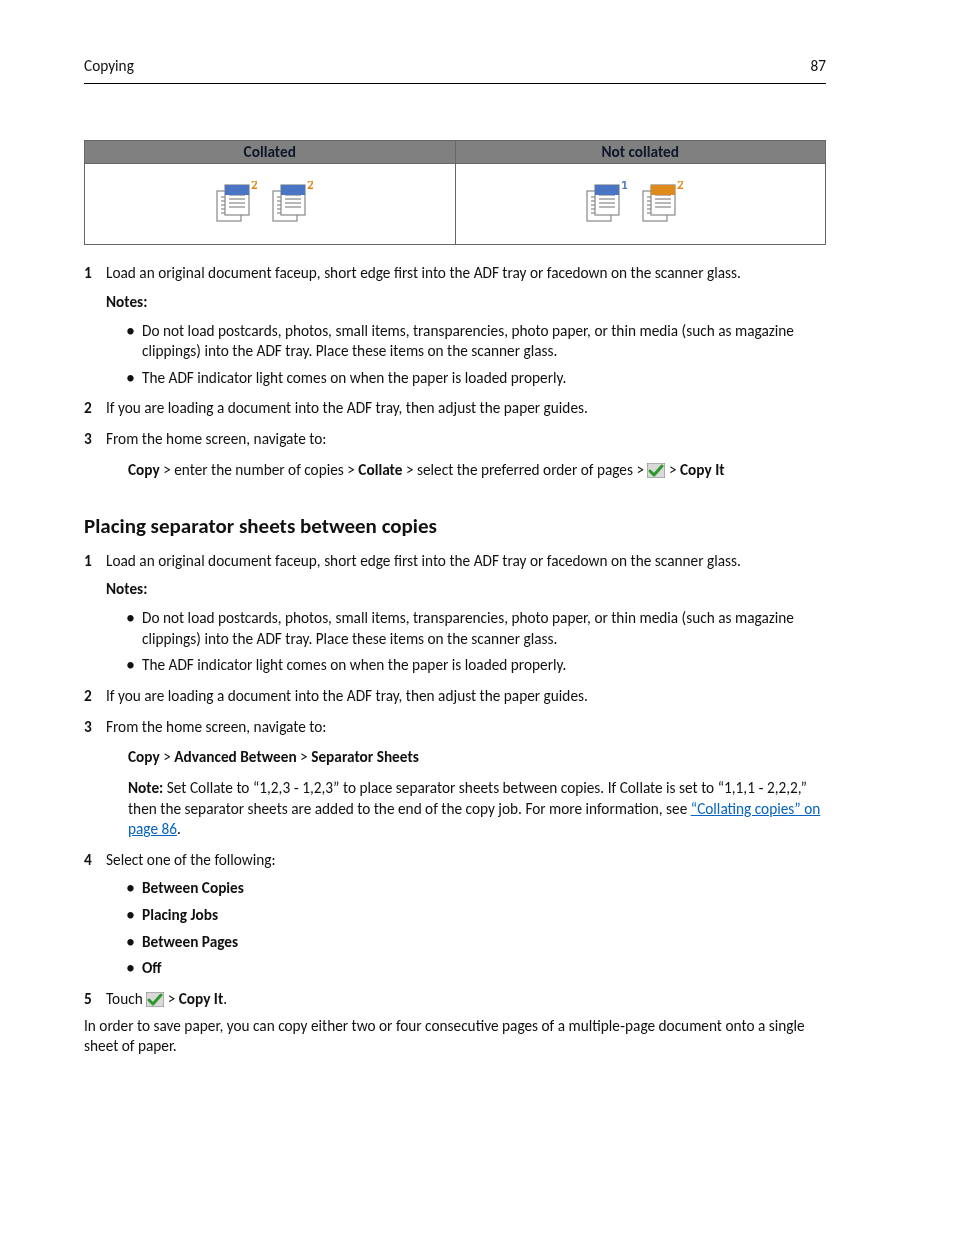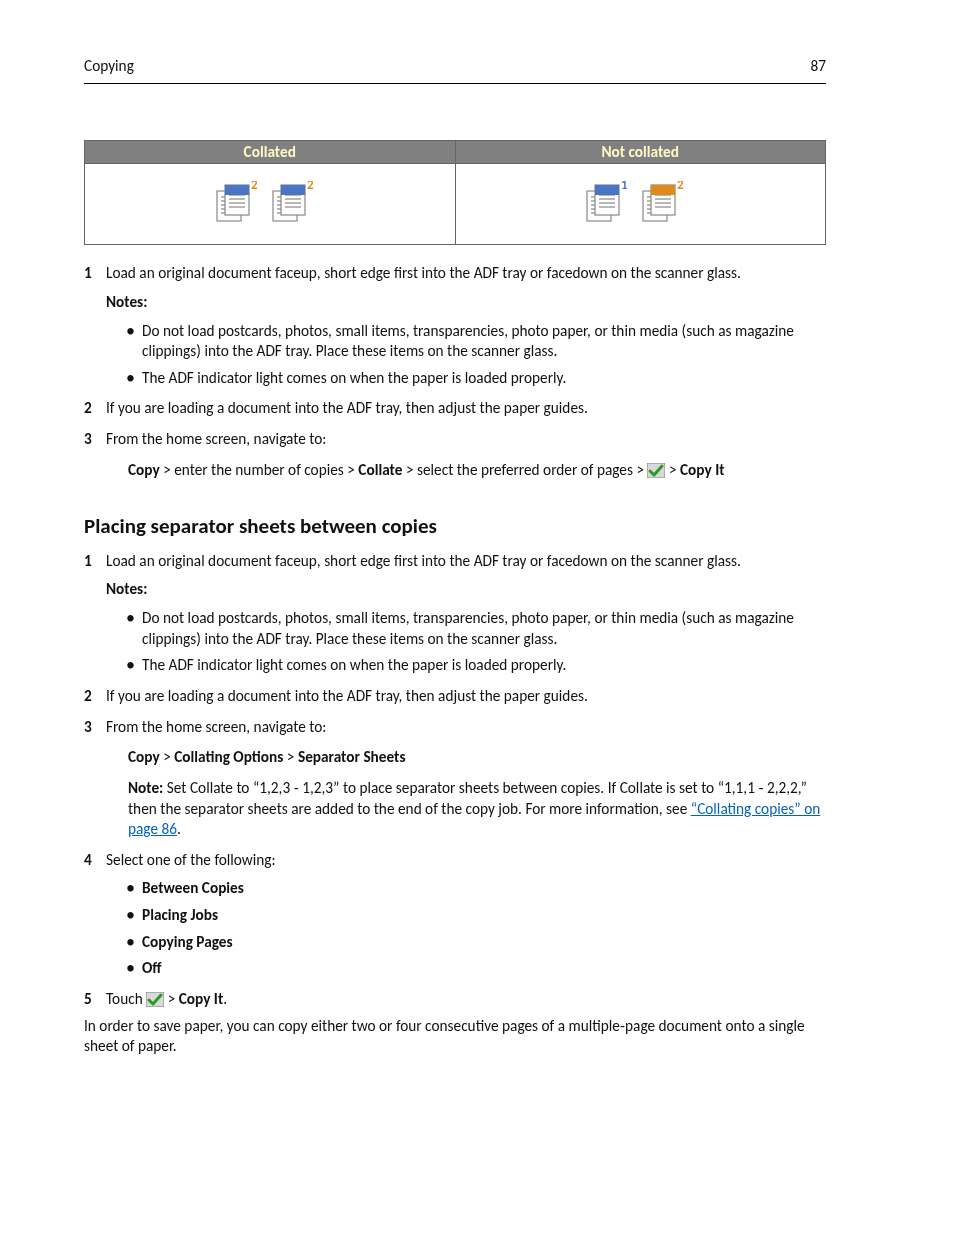--- a/index.html
+++ b/index.html
@@ -26,21 +26,21 @@
     margin-bottom: 56px;
   }
   table.coll {
     width: 100%;
     border-collapse: collapse;
     table-layout: fixed;
     margin-bottom: 18px;
   }
   table.coll th {
     background: #808080;
-    color: #fef9c3;
+    color: #0f172a;
     font-weight: 700;
     font-size: 15.3px;
     text-align: center;
     border: 1px solid #666;
     padding: 1px 4px;
   }
   table.coll td {
     border: 1px solid #666;
     height: 78px;
     text-align: center;
@@ -207,32 +207,32 @@
       <li>Do not load postcards, photos, small items, transparencies, photo paper, or thin media (such as magazine clippings) into the ADF tray. Place these items on the scanner glass.</li>
       <li>The ADF indicator light comes on when the paper is loaded properly.</li>
     </ul>
   </li>
   <li><span class="num">2</span>
     <span>If you are loading a document into the ADF tray, then adjust the paper guides.</span>
   </li>
   <li><span class="num">3</span>
     <span>From the home screen, navigate to:</span>
     <div class="inset">
-      <b>Copy</b> &gt; <b>Collating Options</b> &gt; <b>Separator Sheets</b>
+      <b>Copy</b> &gt; <b>Advanced Between</b> &gt; <b>Separator Sheets</b>
     </div>
     <div class="inset">
       <b>Note:</b><span> Set Collate to “1,2,3 ‑ 1,2,3” to place separator sheets between copies. If Collate is set to “1,1,1 ‑ 2,2,2,” then the separator sheets are added to the end of the copy job. For more information, see </span><a href="#" class="xref">“Collating copies” on page 86</a>.
     </div>
   </li>
   <li><span class="num">4</span>
     <span>Select one of the following:</span>
     <ul class="opts">
       <li><b>Between Copies</b></li>
       <li><b>Placing Jobs</b></li>
-      <li><b>Copying Pages</b></li>
+      <li><b>Between Pages</b></li>
       <li><b>Off</b></li>
     </ul>
   </li>
   <li><span class="num">5</span>
     <span>Touch </span><svg width="18" height="15">
           <use href="#checkmark-icon"></use>
         </svg> &gt; <b>Copy It</b>.
   </li>
 </ol>
 

